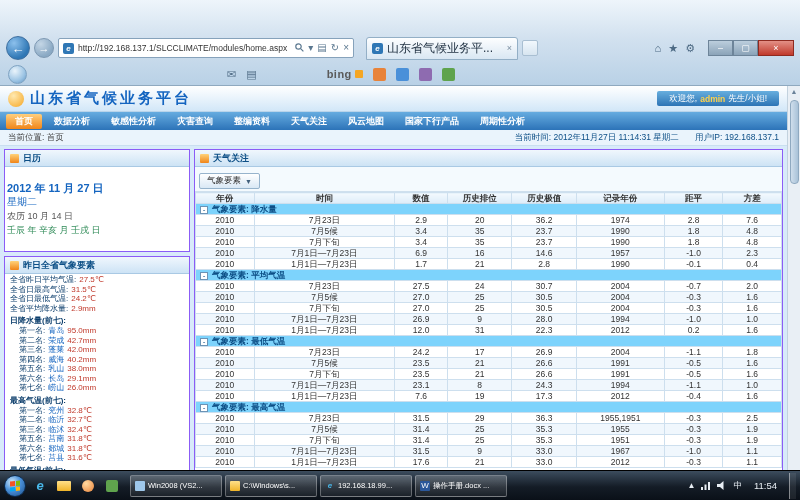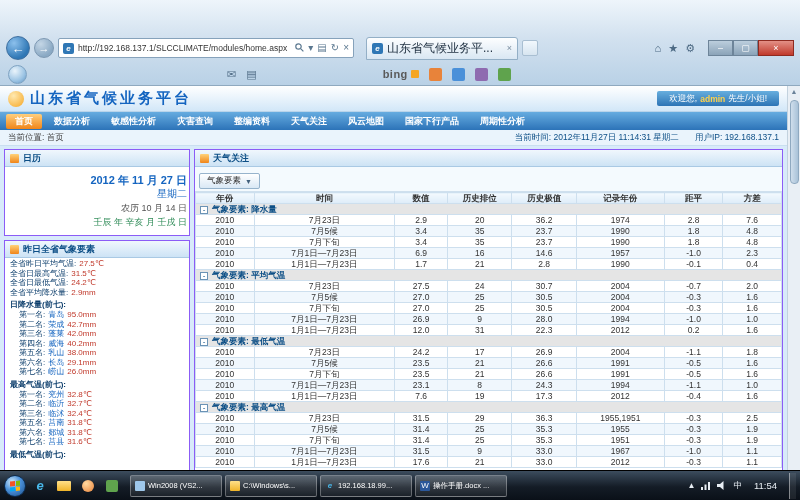--- a/index.html
+++ b/index.html
@@ -28,21 +28,21 @@
 .chrome-right{margin-left:auto;display:flex;align-items:center;gap:7px}
 .cr-ic{font-size:11px;color:#4d6a84;cursor:pointer}
 .winbtns{display:flex;margin-left:6px}
 .winbtn{width:25px;height:16px;display:flex;align-items:center;justify-content:center;font-size:9px;color:#fff;
   background:linear-gradient(#bccedd,#8ba3b8);border:1px solid #6d8499;cursor:pointer}
 .winbtn.close{width:36px;background:linear-gradient(#e39086,#c0392b);border-color:#8e2a20}
 .chrome-toolbar{position:absolute;left:0;top:62px;width:100%;height:24px;display:flex;align-items:center;padding:0 8px;gap:10px}
 .orb{width:19px;height:19px;border-radius:50%;background:radial-gradient(circle at 35% 30%,#eaf4fb,#9cc4e4 60%,#5e93c4);border:1px solid #7fa3c2;flex:none}
 .tb-ic{font-size:11px;color:#55718a;cursor:pointer}
 .tb-gap1{margin-left:190px}
-.bing{display:flex;align-items:center;gap:3px;margin-left:116px;font-weight:bold;font-size:11px;color:#5a5a5a;letter-spacing:.5px;cursor:pointer}
+.bing{display:flex;align-items:center;gap:3px;margin-left:60px;font-weight:bold;font-size:11px;color:#5a5a5a;letter-spacing:.5px;cursor:pointer}
 .bing-sq{width:8px;height:8px;background:#f5a623;border-radius:1px}
 .plug{width:13px;height:13px;border-radius:2px;flex:none;cursor:pointer}
 .plug1{background:#e8833a}.plug2{background:#4a90d9}.plug3{background:#8e6bb0}.plug4{background:#5fa34d}
 
 
 .viewport{position:absolute;left:0;top:86px;width:800px;height:448px;background:#fff;display:flex}
 .page{flex:1;display:flex;flex-direction:column;overflow:hidden}
 .vscroll{width:13px;background:#e9eff5;border-left:1px solid #c3d2de;display:flex;flex-direction:column;align-items:center}
 .vs-arrow{font-size:7px;color:#6a8299;line-height:12px}
 .vs-thumb{width:9px;height:84px;background:linear-gradient(90deg,#cfdeec,#a9c2d8);border:1px solid #8fa9c0;border-radius:4px;margin-top:2px}
@@ -67,21 +67,21 @@
 .status-right{margin-left:auto;color:#0d4f86;display:flex;gap:16px}
 
 
 .page-body{flex:1;display:flex;gap:4px;padding:3px 4px;background:#d8eafa;overflow:hidden}
 .sidebar{width:186px;flex:none;display:flex;flex-direction:column;gap:4px;overflow:hidden}
 .panel{border:1px solid #8b5cf6;background:#fff;display:flex;flex-direction:column;overflow:hidden}
 .p-head{height:17px;display:flex;align-items:center;gap:4px;padding:0 5px;flex:none;
   background:linear-gradient(#f0f7fd,#cde3f5);border-bottom:1px solid #a9c9e4;color:#0d4f86;font-size:9px;font-weight:bold}
 .p-ic{width:9px;height:9px;background:linear-gradient(#ffd27a,#f08519);border-radius:1px;flex:none}
 .panel-weather{flex:1}
-.cal-body{padding:6px 2px;text-align:right;line-height:14px}
+.cal-body{padding:14px 2px;text-align:left;line-height:14px}
 .cal-date{color:#1565c0;font-weight:bold;font-size:11px}
 .cal-week{color:#1565c0;font-size:10px}
 .cal-lunar{color:#555;font-size:9px}
 .cal-ganzhi{color:#2e8b57;font-size:9px}
 .weather-body{flex:1;padding:1px 5px;font-size:8px;line-height:9.5px;overflow:hidden}
 .s-line{white-space:nowrap;overflow:hidden}
 .s-label{color:#0b3d6b}
 .s-value{color:#c0392b;margin-left:3px}
 .s-title{color:#0b3d6b;font-weight:bold;margin-top:2px;line-height:11px}
 .rank{padding-left:9px}
@@ -95,21 +95,21 @@
 .filter-row{padding:2px 4px;border-bottom:1px solid #cfe0ee;background:#f4fafe;flex:none}
 .filter-btn{display:inline-flex;align-items:center;gap:4px;font-size:8.5px;color:#333;padding:1px 7px;
   border:1px solid #96b3cc;border-radius:2px;background:linear-gradient(#fff,#d9e8f5);cursor:pointer}
 .caret{font-size:7px;color:#41607c}
 .tbl-wrap{flex:1;overflow:hidden}
 table{width:100%;border-collapse:collapse;table-layout:fixed}
 th,td{border:1px solid #cddfee;font-size:8.5px;line-height:10px;height:11px;padding:0 2px;overflow:hidden;white-space:nowrap}
 th{background:linear-gradient(#f3f9fe,#ddecf9);color:#333;font-weight:bold;text-align:center}
 td{text-align:center;color:#333;background:#fff}
 tr.alt td{background:#f0f7fd}
-tr.grp-row td{background:#e5e5e5;text-align:left;color:#0d4f86}
+tr.grp-row td{background:#7dd3fc;text-align:left;color:#0d4f86}
 .grp-box{display:inline-block;width:8px;height:8px;border:1px solid #6b93b5;background:#fff;font-size:8px;line-height:6px;text-align:center;margin:0 4px 0 2px;color:#0d4f86;cursor:pointer}
 .grp-title{font-weight:bold}
 
 
 .taskbar{position:absolute;left:0;bottom:0;width:800px;height:30px;display:flex;align-items:center;padding:0 4px;gap:4px;
   background:linear-gradient(#3c4d5e,#141c26 55%,#0a1018);border-top:1px solid #000}
 .start{width:22px;height:22px;border-radius:50%;flex:none;display:flex;align-items:center;justify-content:center;cursor:pointer;
   background:radial-gradient(circle at 35% 30%,#cfe8f8,#4a90d9 45%,#1b4f8a);border:1px solid #0c2b4d}
 .flag{width:10px;height:10px;display:grid;grid-template:1fr 1fr / 1fr 1fr;gap:1px;transform:skewY(-6deg)}
 .flag i:nth-child(1){background:#f35325}.flag i:nth-child(2){background:#81bc06}

